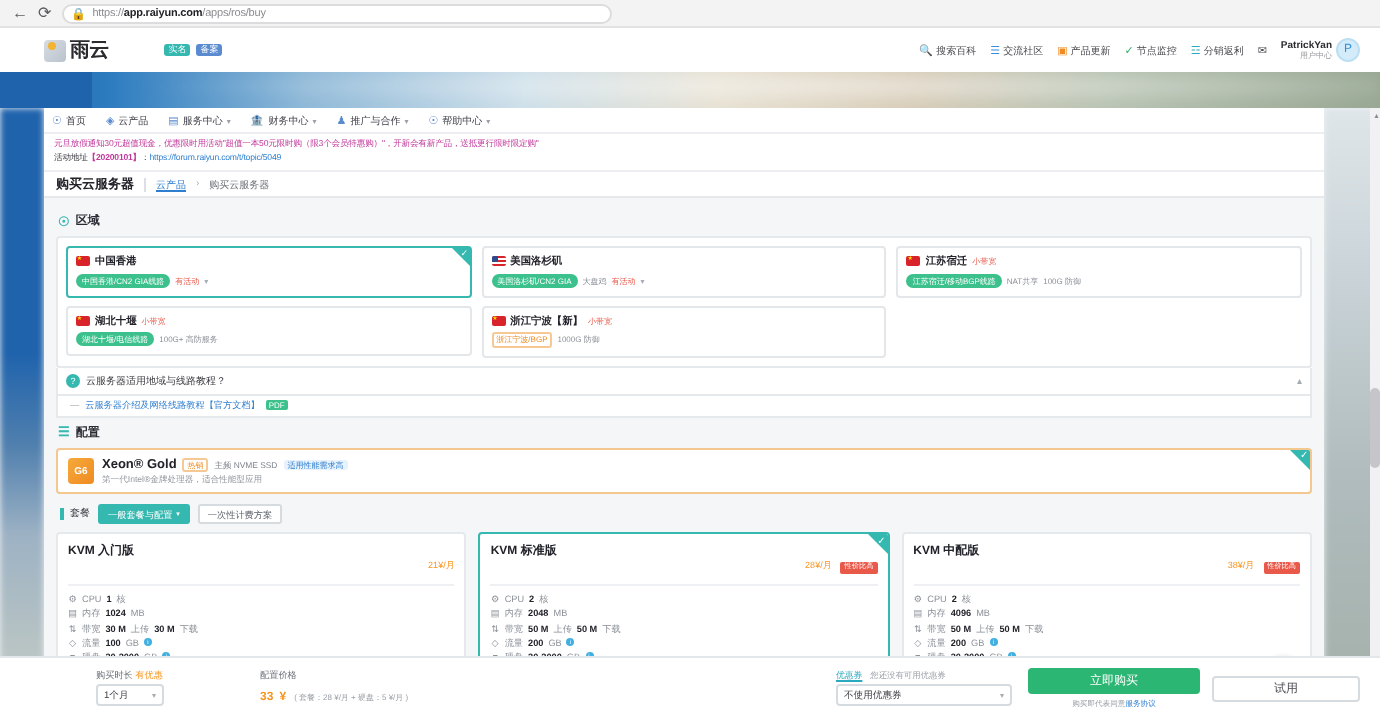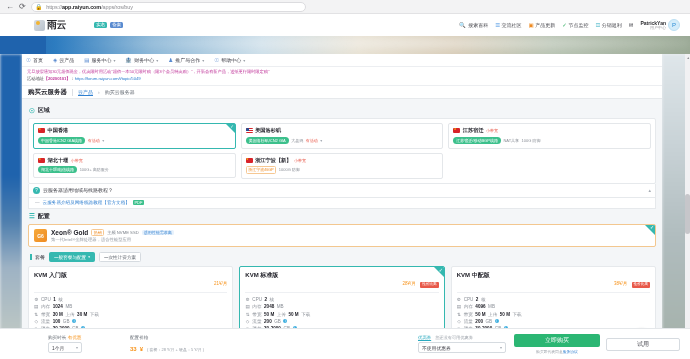--- a/index.html
+++ b/index.html
@@ -23,21 +23,21 @@
     padding: 0 4px;
   }
   .lock { font-size: 6px; color: #6b6b70; }
   .url { font-size: 5.5px; color: #8a8a8f; white-space: nowrap; letter-spacing: -.1px;}
   .url b { color: #232326; font-weight: 700; }
 
   
   .site-header {
     height: 22px; background: #fff;
     display: flex; align-items: center;
-    padding: 0 10px 0 34px;
+    padding: 0 10px 0 22px;
     position: relative;
     gap: 24px;
   }
   .brand { display: flex; align-items: center; gap: 2px; }
   .brand-mark {
     width: 11px; height: 11px; border-radius: 2px;
     background: linear-gradient(135deg,#d8dde3,#b9c2cc);
     position: relative;
   }
   .brand-mark:after{

